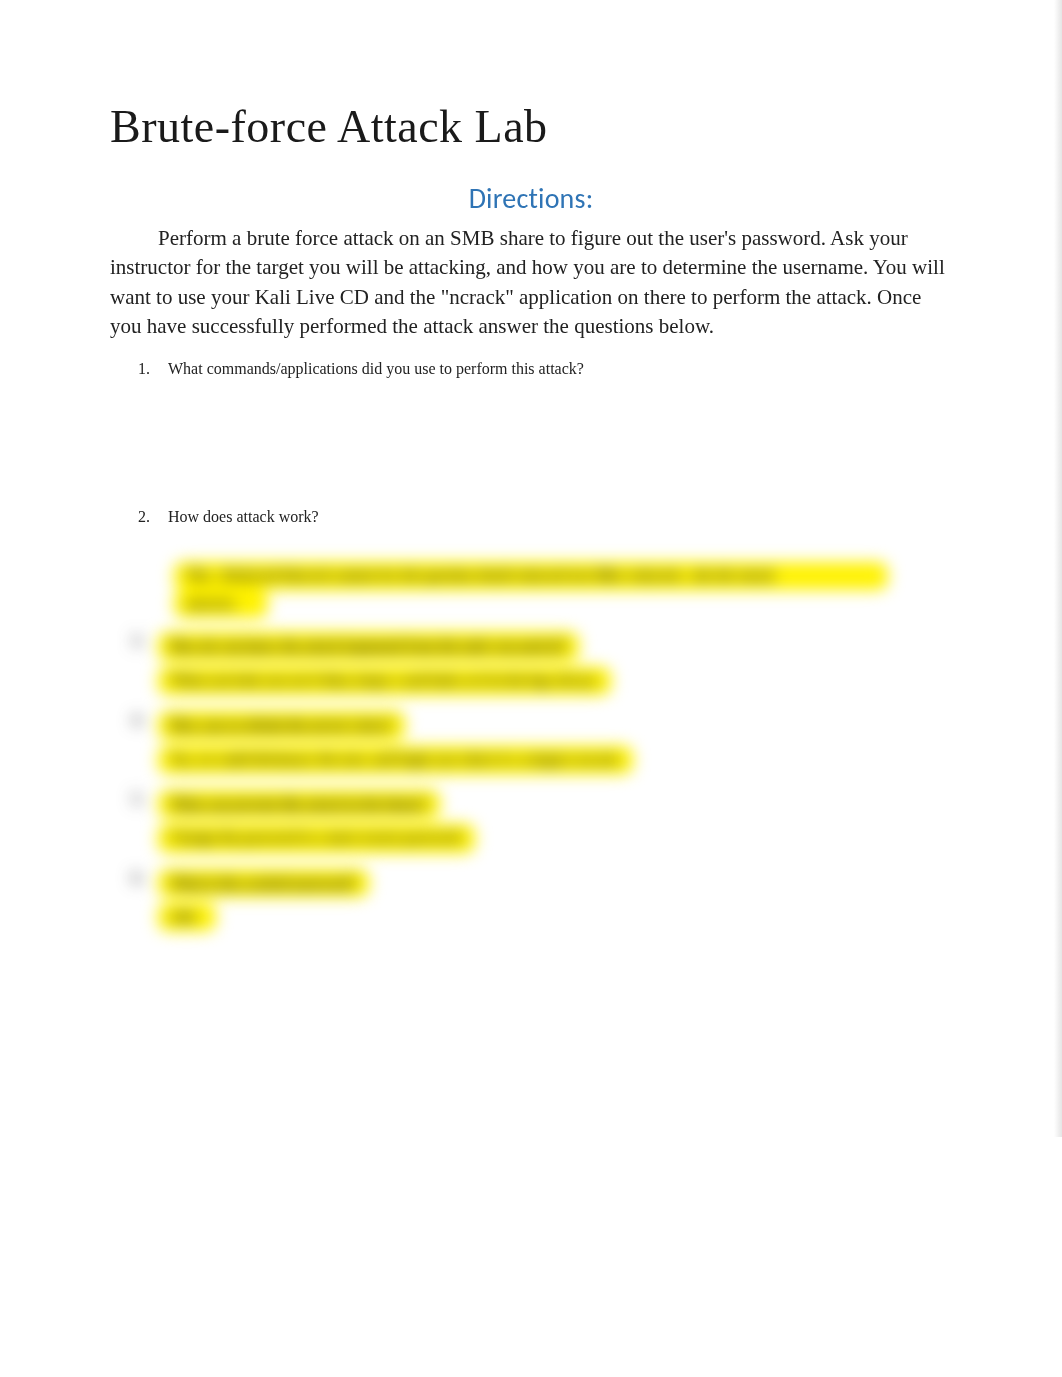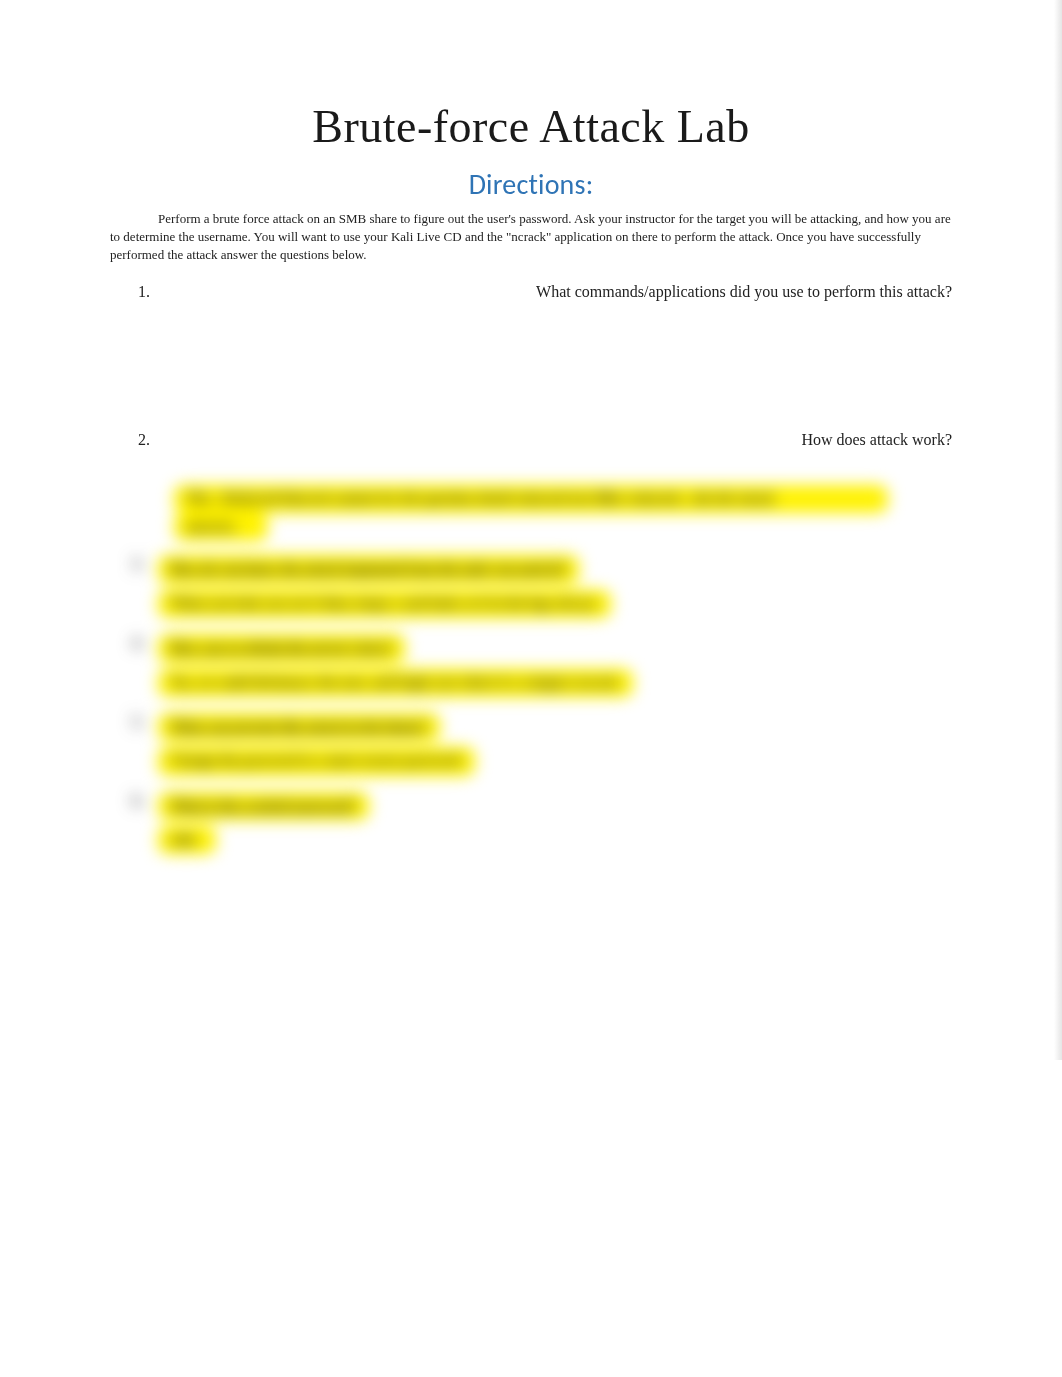--- a/index.html
+++ b/index.html
@@ -10,49 +10,47 @@
       color: #222;
       width: 1062px;
     }
     .page {
       padding: 100px 110px 200px 110px;
       position: relative;
     }
     h1.title {
       font-size: 46px;
       font-weight: normal;
-      margin: 0 0 14px 0;
+      margin: 0 0 28px 0;
       letter-spacing: 0.5px;
       color: #1a1a1a;
-      text-align: center;
     }
     h2.section {
       font-family: "Calibri Light", Calibri, Arial, sans-serif;
       color: #2f74b5;
       font-size: 28px;
       font-weight: 400;
       margin: 4px 0 8px 0;
       letter-spacing: 0.2px;
       text-align: center;
     }
     p.body {
-      font-size: 13px;
+      font-size: 21px;
       line-height: 1.4;
       margin: 0 0 18px 0;
       text-indent: 48px;
     }
     ol.questions {
       margin: 8px 0 0 0;
       padding: 0 0 0 44px;
       font-size: 16px;
     }
     ol.questions > li {
       padding-left: 14px;
       margin-bottom: 130px;
-      text-align: right;
     }
     ol.questions > li:last-child {
       margin-bottom: 0;
     }
     
     .blur-wrap {
       margin-top: 36px;
       filter: blur(8px);
       -webkit-filter: blur(8px);
       user-select: none;

